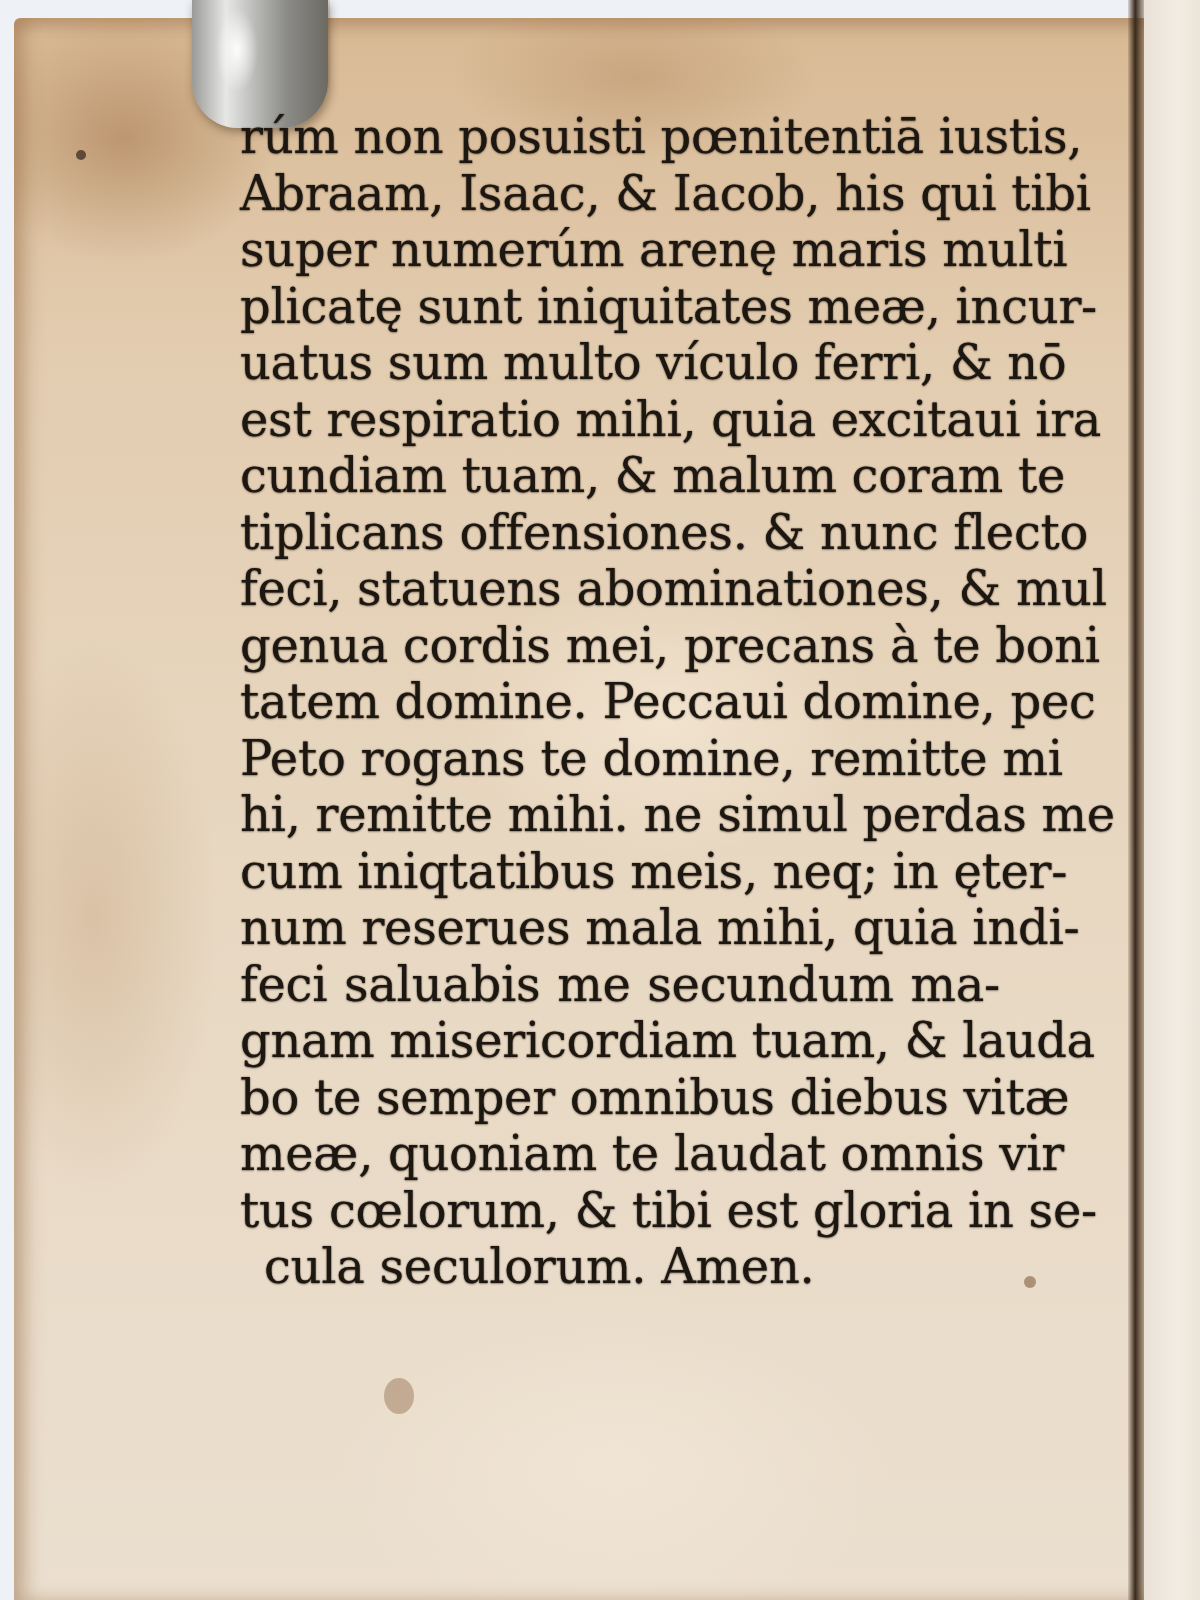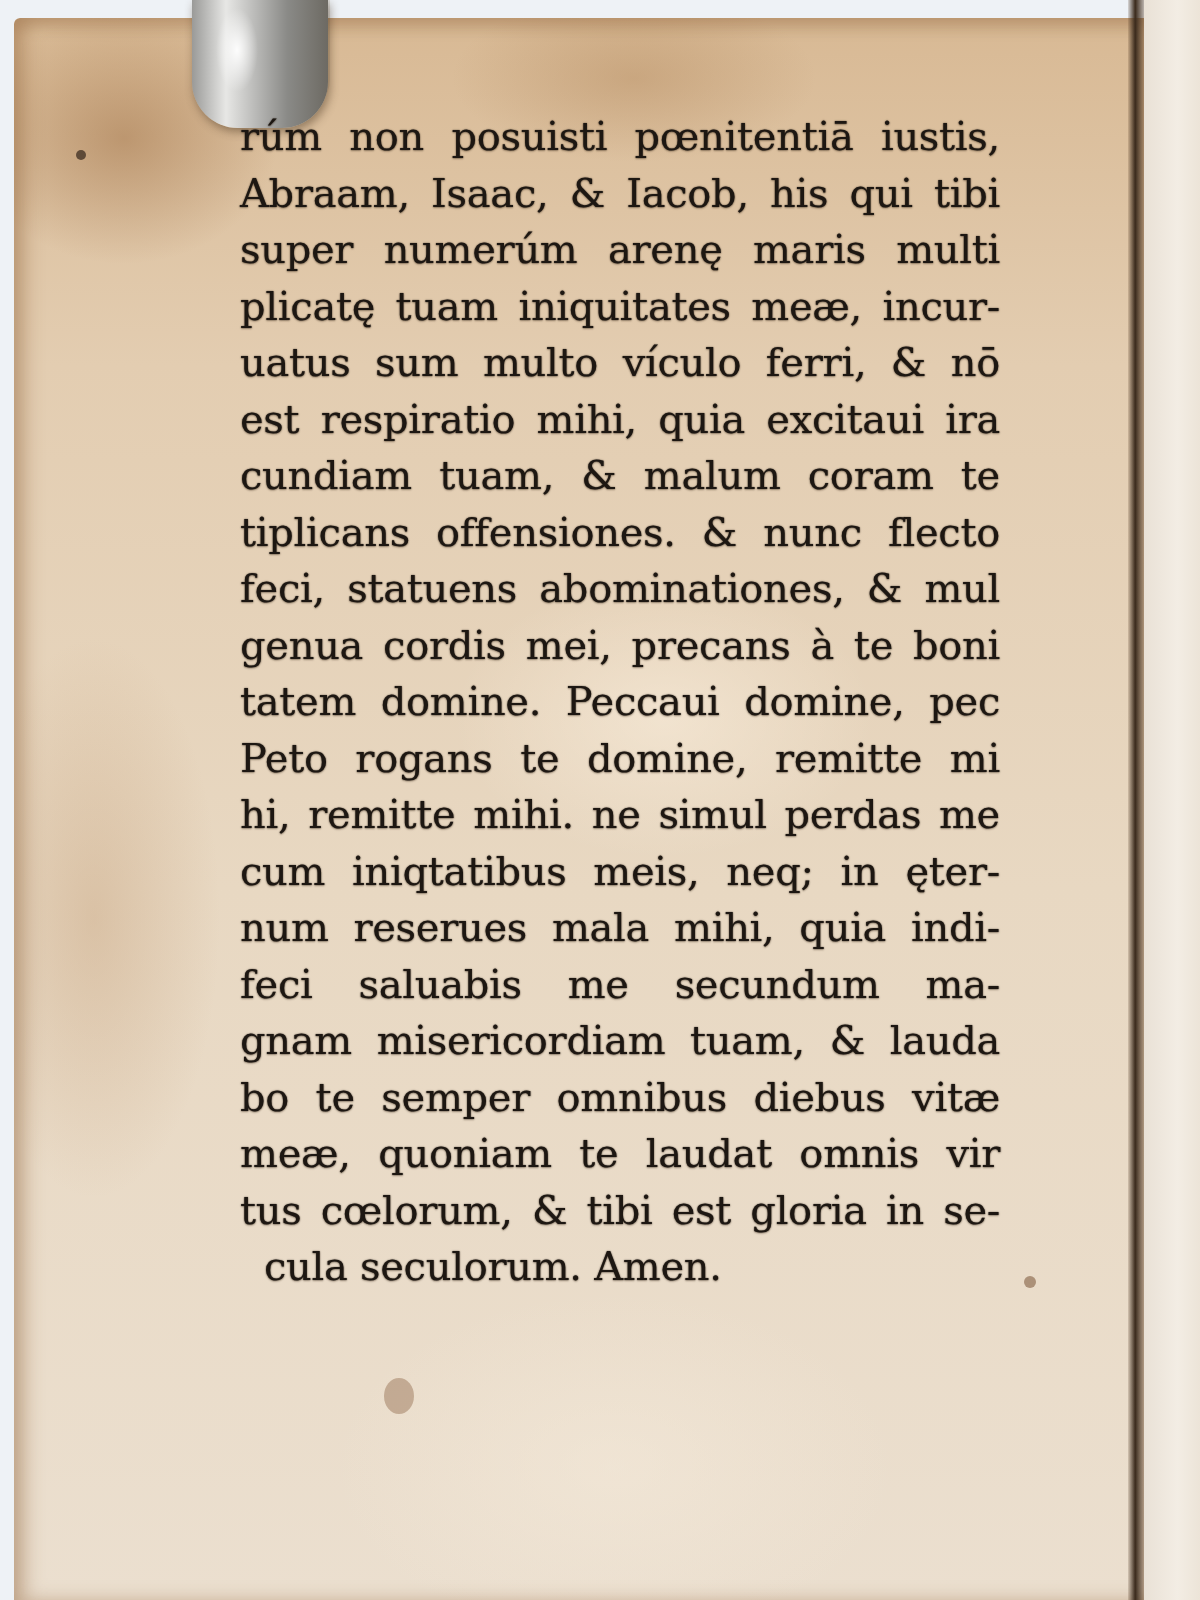--- a/index.html
+++ b/index.html
@@ -68,21 +68,21 @@
       height: 110px;
       border-radius: 0 0 30px 0;
       background: linear-gradient(90deg, rgba(80,70,55,0.35), rgba(140,120,95,0.2));
     }
     .text-block {
       position: absolute;
       left: 240px;
       top: 108px;
       width: 760px;
       font-family: "DejaVu Serif", serif;
-      font-size: 40px;
+      font-size: 48px;
       line-height: 56.5px;
       color: #1d1712;
       letter-spacing: -0.3px;
       text-shadow: 0 0 1.5px rgba(30,22,15,0.75), 0 1px 2px rgba(60,40,20,0.35);
       filter: blur(0.5px);
     }
     .line {
       display: block;
       white-space: nowrap;
       text-align: justify;
@@ -111,21 +111,21 @@
   <div class="gutter"></div>
   <div class="facing-page"></div>
 
   <div class="clip-band"></div>
   <div class="clip"></div>
 
   <div class="text-block">
     <span class="line">rúm non posuisti pœnitentiā iustis,</span>
     <span class="line">Abraam, Isaac, &amp; Iacob, his qui tibi</span>
     <span class="line">super numerúm arenę maris multi</span>
-    <span class="line">plicatę tuam iniquitates meæ, incur-</span>
+    <span class="line">plicatę sunt iniquitates meæ, incur-</span>
     <span class="line">uatus sum multo vículo ferri, &amp; nō</span>
     <span class="line">est respiratio mihi, quia excitaui ira</span>
     <span class="line">cundiam tuam, &amp; malum coram te</span>
     <span class="line">tiplicans offensiones. &amp; nunc flecto</span>
     <span class="line">feci, statuens abominationes, &amp; mul</span>
     <span class="line">genua cordis mei, precans à te boni</span>
     <span class="line">tatem domine. Peccaui domine, pec</span>
     <span class="line">Peto rogans te domine, remitte mi</span>
     <span class="line">hi, remitte mihi. ne simul perdas me</span>
     <span class="line">cum iniqtatibus meis, neq; in ęter-</span>

